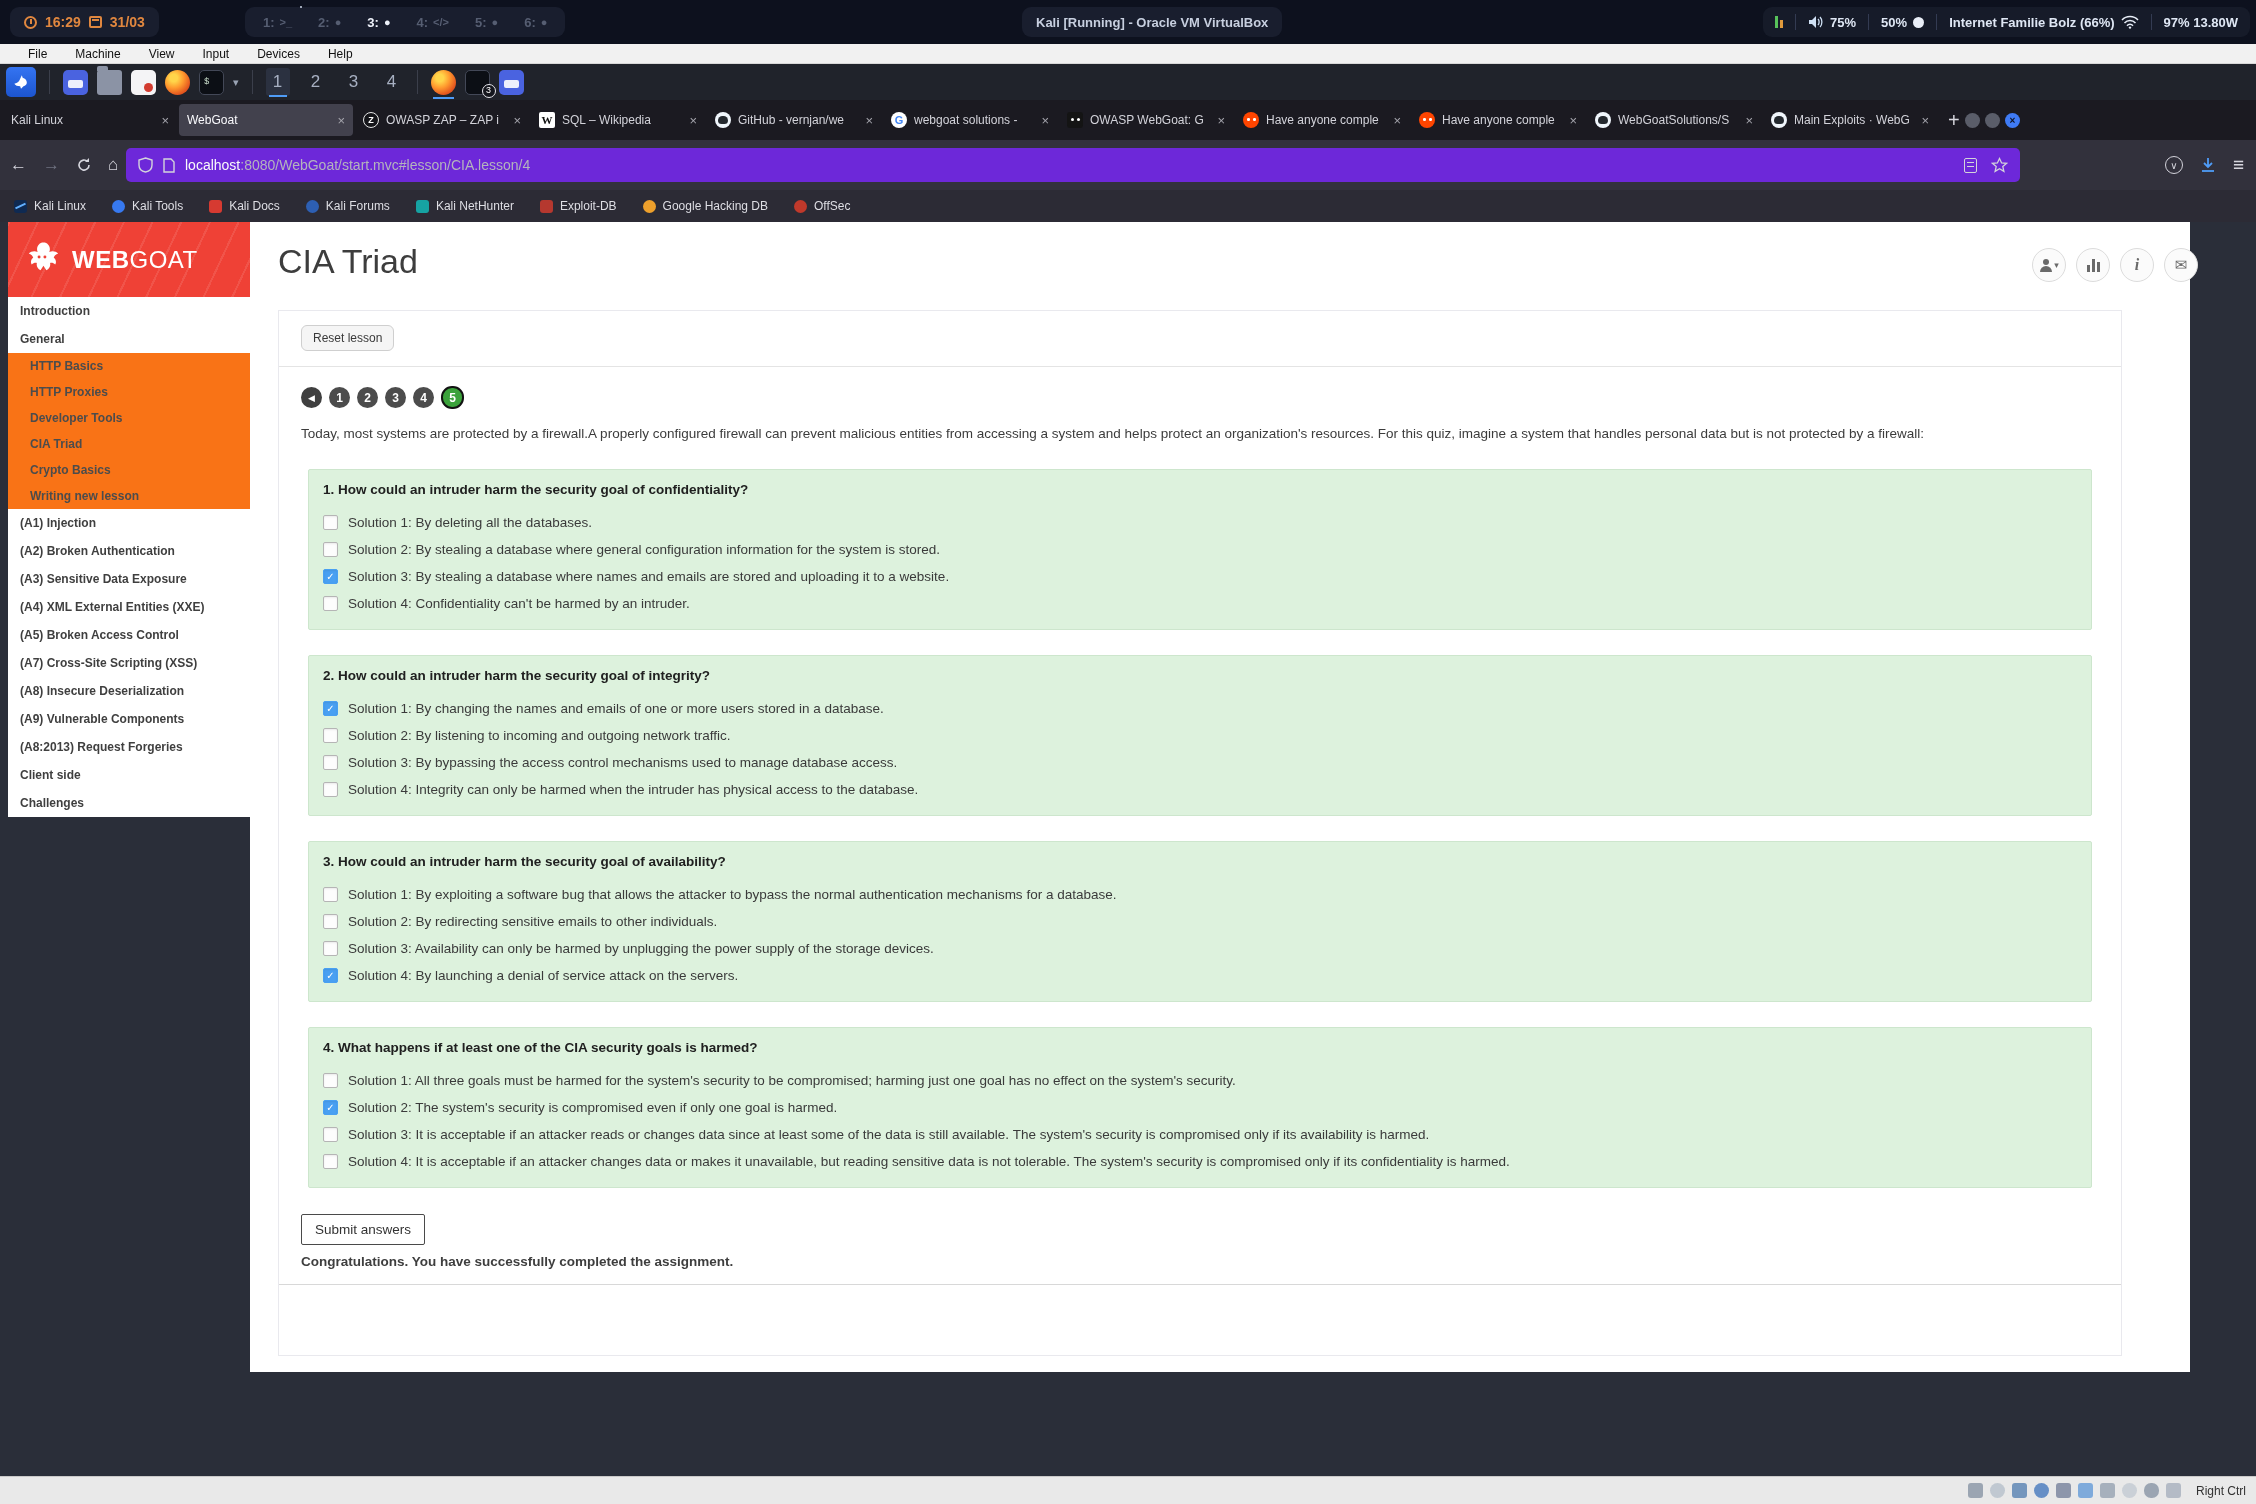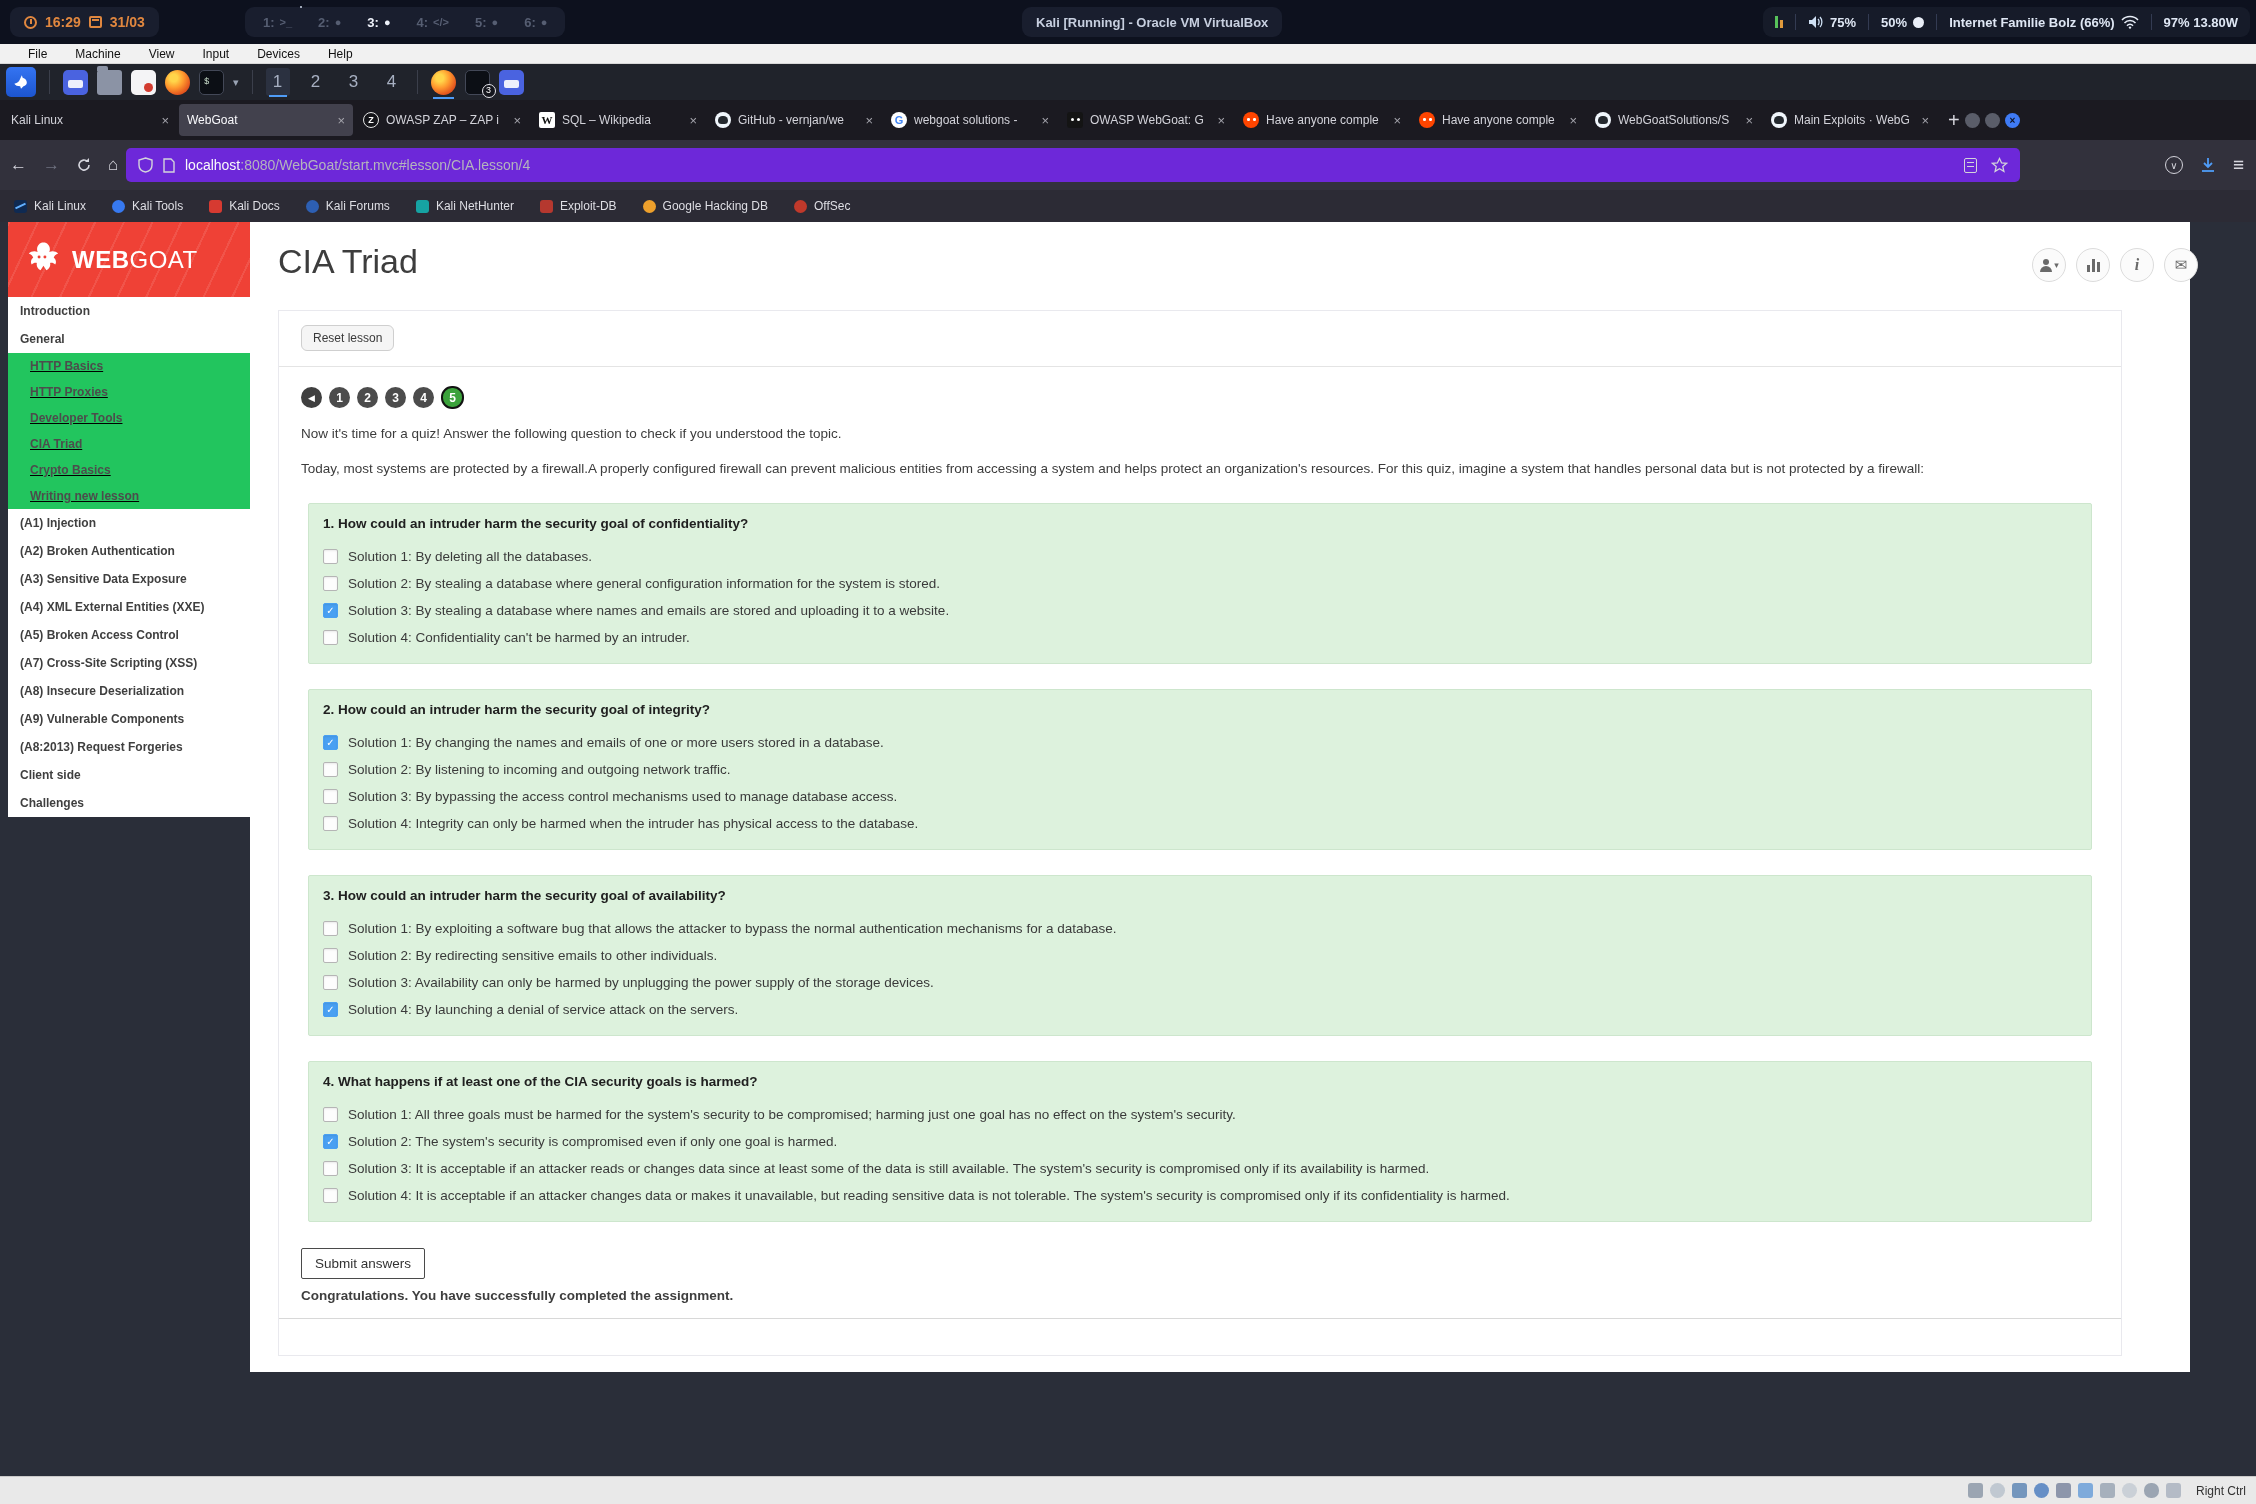--- a/index.html
+++ b/index.html
@@ -125,21 +125,21 @@
   
   .wg-sidebar { position:absolute; left:8px; top:0; width:242px; background:#ffffff; }
   .wg-head { height:75px; background:#ef4136; display:flex; align-items:center; padding-left:12px; gap:8px; position:relative; overflow:hidden; }
   .wg-head::after { content:""; position:absolute; inset:0;
     background:repeating-linear-gradient(115deg, rgba(255,255,255,.10) 0 2px, transparent 2px 26px); }
   .wg-brand { font-size:24px; color:#fff; letter-spacing:.5px; z-index:1; }
   .wg-brand b { font-weight:800; }
   .wg-brand span { font-weight:300; }
   .sb-item { height:28px; display:flex; align-items:center; padding:0 12px; background:#fff; }
   .sb-item .lbl { font-size:12px; font-weight:bold; color:#3f3f3f; flex:1; }
-  .sb-item.sub { height:26px; background:#22c55e; padding-left:22px;text-decoration:underline; }
+  .sb-item.sub { height:26px; background:#f97316; padding-left:22px; }
   .sb-item.sub .lbl { color:#4c4c4c; }
 
   
   .wg-page { position:absolute; left:250px; top:0; width:1940px; height:1150px; background:#fff; }
   .pg-title { position:absolute; left:28px; top:20px; font-size:34px; font-weight:500; color:#3d3d3d; }
   .pg-actions { position:absolute; left:1782px; top:26px; display:flex; gap:10px; }
   .act-circle { width:34px; height:34px; border-radius:50%; background:#fbfbfb; border:1px solid #dcdcdc;
     display:flex; align-items:center; justify-content:center; color:#6a6a6a; font-size:15px; }
   .bars-ico { display:inline-flex; gap:2px; align-items:flex-end; height:13px; }
   .bars-ico i { width:3px; background:#6a6a6a; display:block; }
@@ -622,21 +622,20 @@
               <span class="pg-num">2</span>
 
               <span class="pg-num">3</span>
 
               <span class="pg-num">4</span>
 
               <span class="pg-num current">5</span>
             </span>
         </div>
 
-        <p class="intro-p">Now it's time for a quiz! Answer the following question to check if you understood the topic.</p>
         <p class="intro-p">Today, most systems are protected by a firewall.A properly configured firewall can prevent malicious entities from accessing a system and helps protect an organization's resources. For this quiz, imagine a system that handles personal data but is not protected by a firewall:</p>
 
         <div>
 
             <div class="qblock">
               <div class="q-title">1. How could an intruder harm the security goal of confidentiality?</div>
               <div class="q-opts">
 
                   <div class="opt-row">
                     <span class="cbx"></span>

